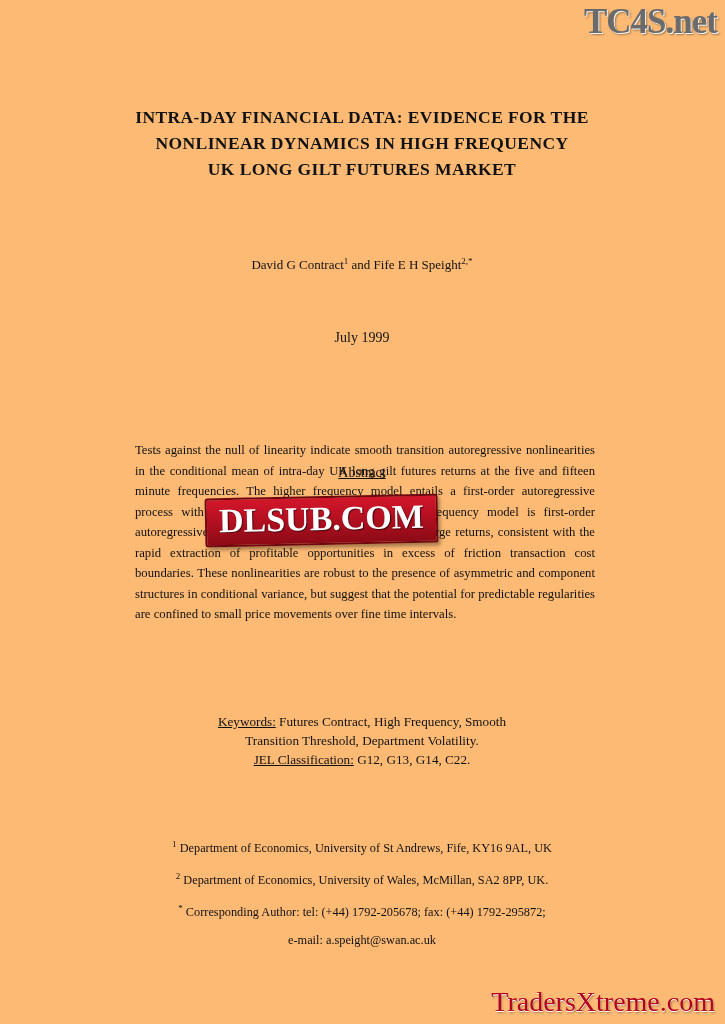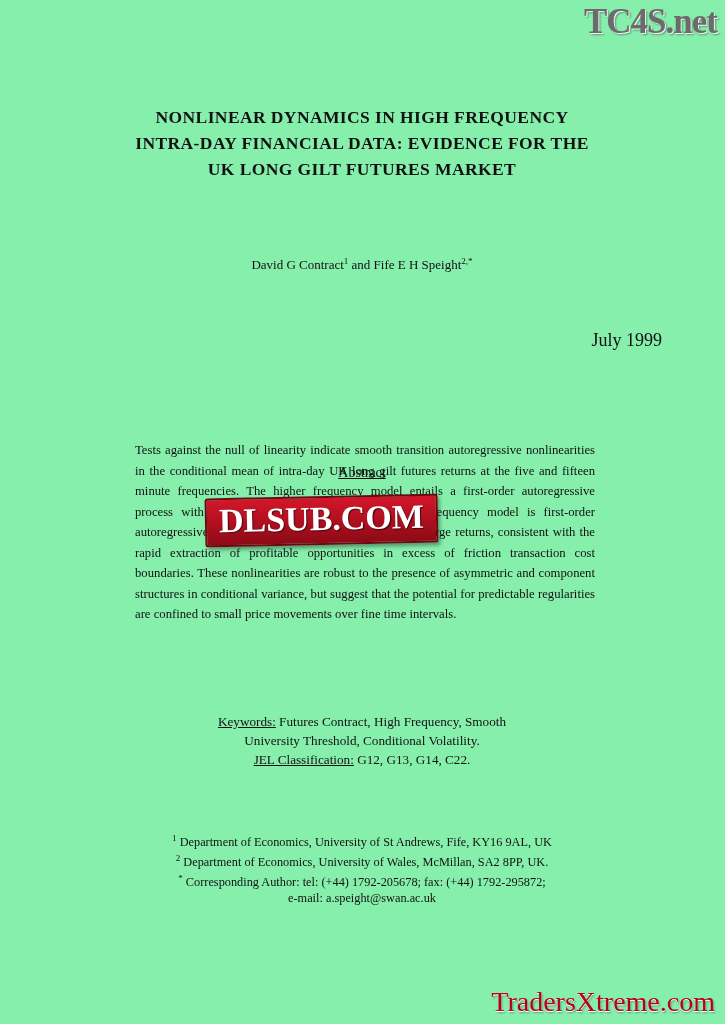--- a/index.html
+++ b/index.html
@@ -4,21 +4,21 @@
 <style>
   html, body {
     margin: 0;
     padding: 0;
     background: #ffffff;
   }
   .page {
     position: relative;
     width: 725px;
     height: 1024px;
-    background: #86efac;
+    background: #fdba74;
     overflow: hidden;
     font-family: "Liberation Serif", serif;
     color: #111111;
   }
 
   
   .wm-top {
     position: absolute;
     top: 2px;
     right: 8px;
@@ -83,22 +83,22 @@
     text-align: center;
     font-size: 13px;
   }
   .authors sup { font-size: 9px; }
 
   .date {
     position: absolute;
     left: 62px;
     top: 330px;
     width: 600px;
-    text-align: right;
-    font-size: 18px;
+    text-align: center;
+    font-size: 14px;
   }
 
   .abstract-heading {
     position: absolute;
     left: 62px;
     top: 420px;
     width: 600px;
     text-align: center;
     font-size: 14px;
     margin-top: 45px;
@@ -127,34 +127,34 @@
   }
   .keywords u { text-decoration: underline; }
 
   .footnotes {
     position: absolute;
     left: 62px;
     top: 830px;
     width: 600px;
     text-align: center;
     font-size: 12.3px;
-    line-height: 16px;
+    line-height: 28px;
   }
   .footnotes sup { font-size: 9px; }
 </style>
 </head>
 <body>
 
 <div class="page">
 
   <div class="wm-top">TC4S.net</div>
 
   <div class="title">
+    <div>INTRA-DAY FINANCIAL DATA:  EVIDENCE FOR THE</div>
     <div>NONLINEAR DYNAMICS IN HIGH FREQUENCY</div>
-    <div>INTRA-DAY FINANCIAL DATA:  EVIDENCE FOR THE</div>
     <div>UK LONG GILT FUTURES MARKET</div>
   </div>
 
   <div class="authors">
     <span>David G Contract</span><sup>1</sup><span> and </span><span>Fife E H Speight</span><sup>2,*</sup>
   </div>
 
   <div class="date">July 1999</div>
 
   <div class="abstract-heading">
@@ -162,21 +162,21 @@
   </div>
 
   <div class="abstract-body">Tests against the null of linearity indicate smooth transition autoregressive nonlinearities in the conditional mean of intra-day UK long gilt futures returns at the five and fifteen minute frequencies.  The higher frequency model entails a first-order autoregressive process with switching behaviour, while the lower frequency model is first-order autoregressive for small returns and mean-reverting for large returns, consistent with the rapid extraction of profitable opportunities in excess of friction transaction cost boundaries.  These nonlinearities are robust to the presence of asymmetric and component structures in conditional variance, but suggest that the potential for predictable regularities are confined to small price movements over fine time intervals.</div>
 
   <div class="wm-center">DLSUB.COM</div>
 
   <div class="keywords">
     <div>
       <u>Keywords:</u><span> Futures Contract, High Frequency, Smooth</span>
     </div>
-    <div>University Threshold, Conditional Volatility.</div>
+    <div>Transition Threshold, Department Volatility.</div>
     <div>
       <u>JEL Classification:</u><span> G12, G13, G14, C22.</span>
     </div>
   </div>
 
   <div class="footnotes">
     <div>
       <sup>1</sup><span> Department of Economics, University of St Andrews, Fife, KY16 9AL, UK</span>
     </div>
     <div>

